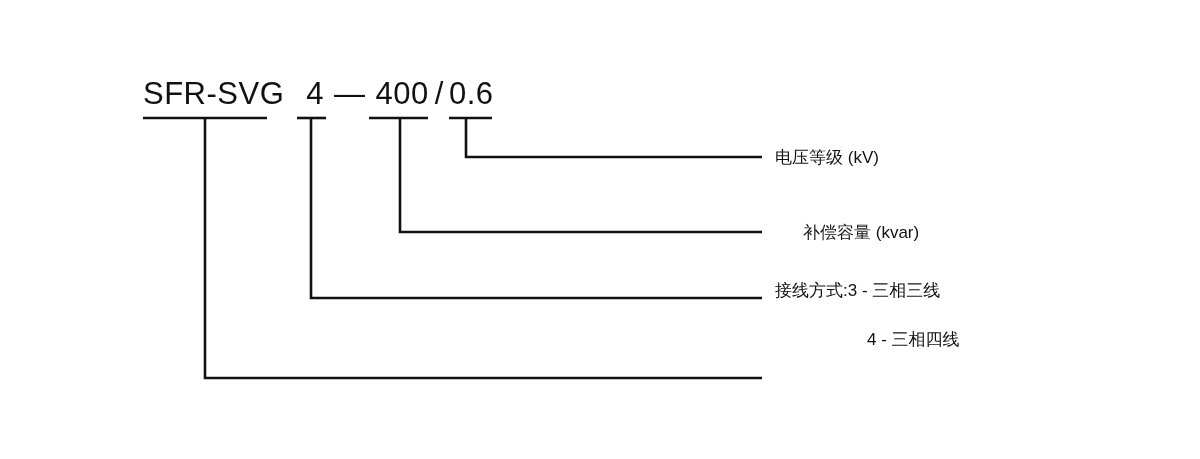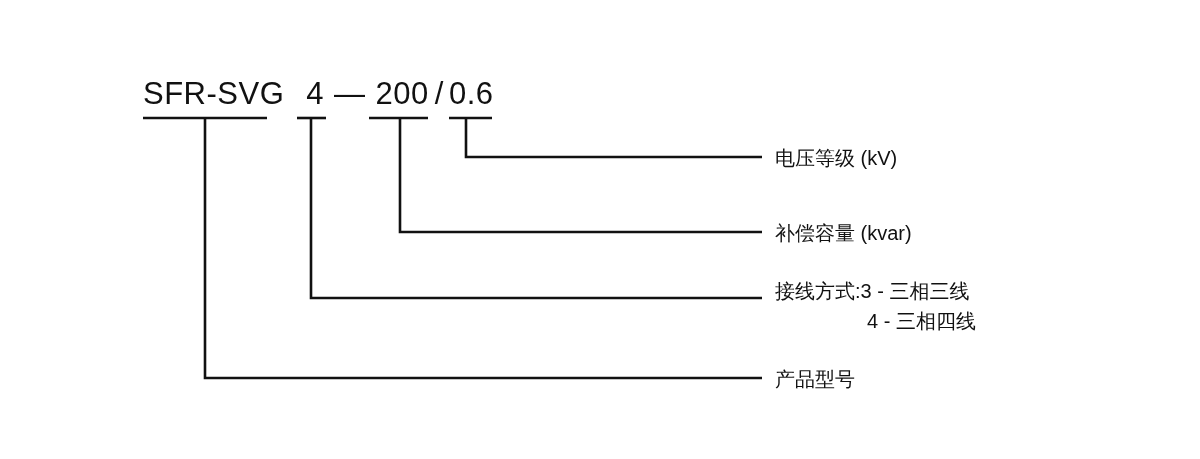--- a/index.html
+++ b/index.html
@@ -48,32 +48,33 @@
   .dash-glyph {
     display: inline-block;
     font-size: 31px;
   }
   .slash-glyph {
     display: inline-block;
     font-size: 31px;
   }
   .callout {
     position: absolute;
-    font-size: 20px;
+    font-size: 17px;
     line-height: 30px;
     white-space: nowrap;
     color: #111111;
   }
   .callout-voltage { left: 775px; top: 143px; }
-  .callout-capacity { left: 775px; top: 218px; }
+  .callout-capacity { left: 803px; top: 218px; }
   .callout-wiring  { left: 775px; top: 276px; }
   .callout-model   { left: 775px; top: 364px; }
   .wiring-line2 {
     display: block;
     padding-left: 92px;
+    margin-top: 19px;
   }
 </style>
 </head>
 <body>
 
 <div id="diagram-root">
 
   <svg id="leader-lines" viewBox="0 0 1200 459">
     <g stroke="#111111" stroke-width="2.6" fill="none" stroke-linecap="butt">
 
@@ -85,27 +86,26 @@
 
       <line x1="369" y1="118" x2="428" y2="118"></line>
       <polyline points="400,118 400,232 762,232"></polyline>
 
       <line x1="449" y1="118" x2="492" y2="118"></line>
       <polyline points="466,118 466,157 762,157"></polyline>
     </g>
   </svg>
 
   <div class="model-code">
-    <span class="seg seg-brand">SFR-SVG</span><span class="gap-a"></span><span class="seg">4</span><span class="gap-b"></span><span class="seg dash-glyph">—</span><span class="gap-c"></span><span class="seg">200</span><span class="gap-d"></span><span class="seg slash-glyph">/</span><span class="gap-e"></span><span class="seg">0.6</span>
+    <span class="seg seg-brand">SFR-SVG</span><span class="gap-a"></span><span class="seg">4</span><span class="gap-b"></span><span class="seg dash-glyph">—</span><span class="gap-c"></span><span class="seg">400</span><span class="gap-d"></span><span class="seg slash-glyph">/</span><span class="gap-e"></span><span class="seg">0.6</span>
   </div>
 
   <div class="callout callout-voltage">电压等级 (kV)</div>
 
   <div class="callout callout-capacity">补偿容量 (kvar)</div>
 
   <div class="callout callout-wiring">
     <span>接线方式:3 - 三相三线</span>
     <span class="wiring-line2">4 - 三相四线</span>
   </div>
 
-  <div class="callout callout-model">产品型号</div>
 
 </div>
 
 </body></html>

